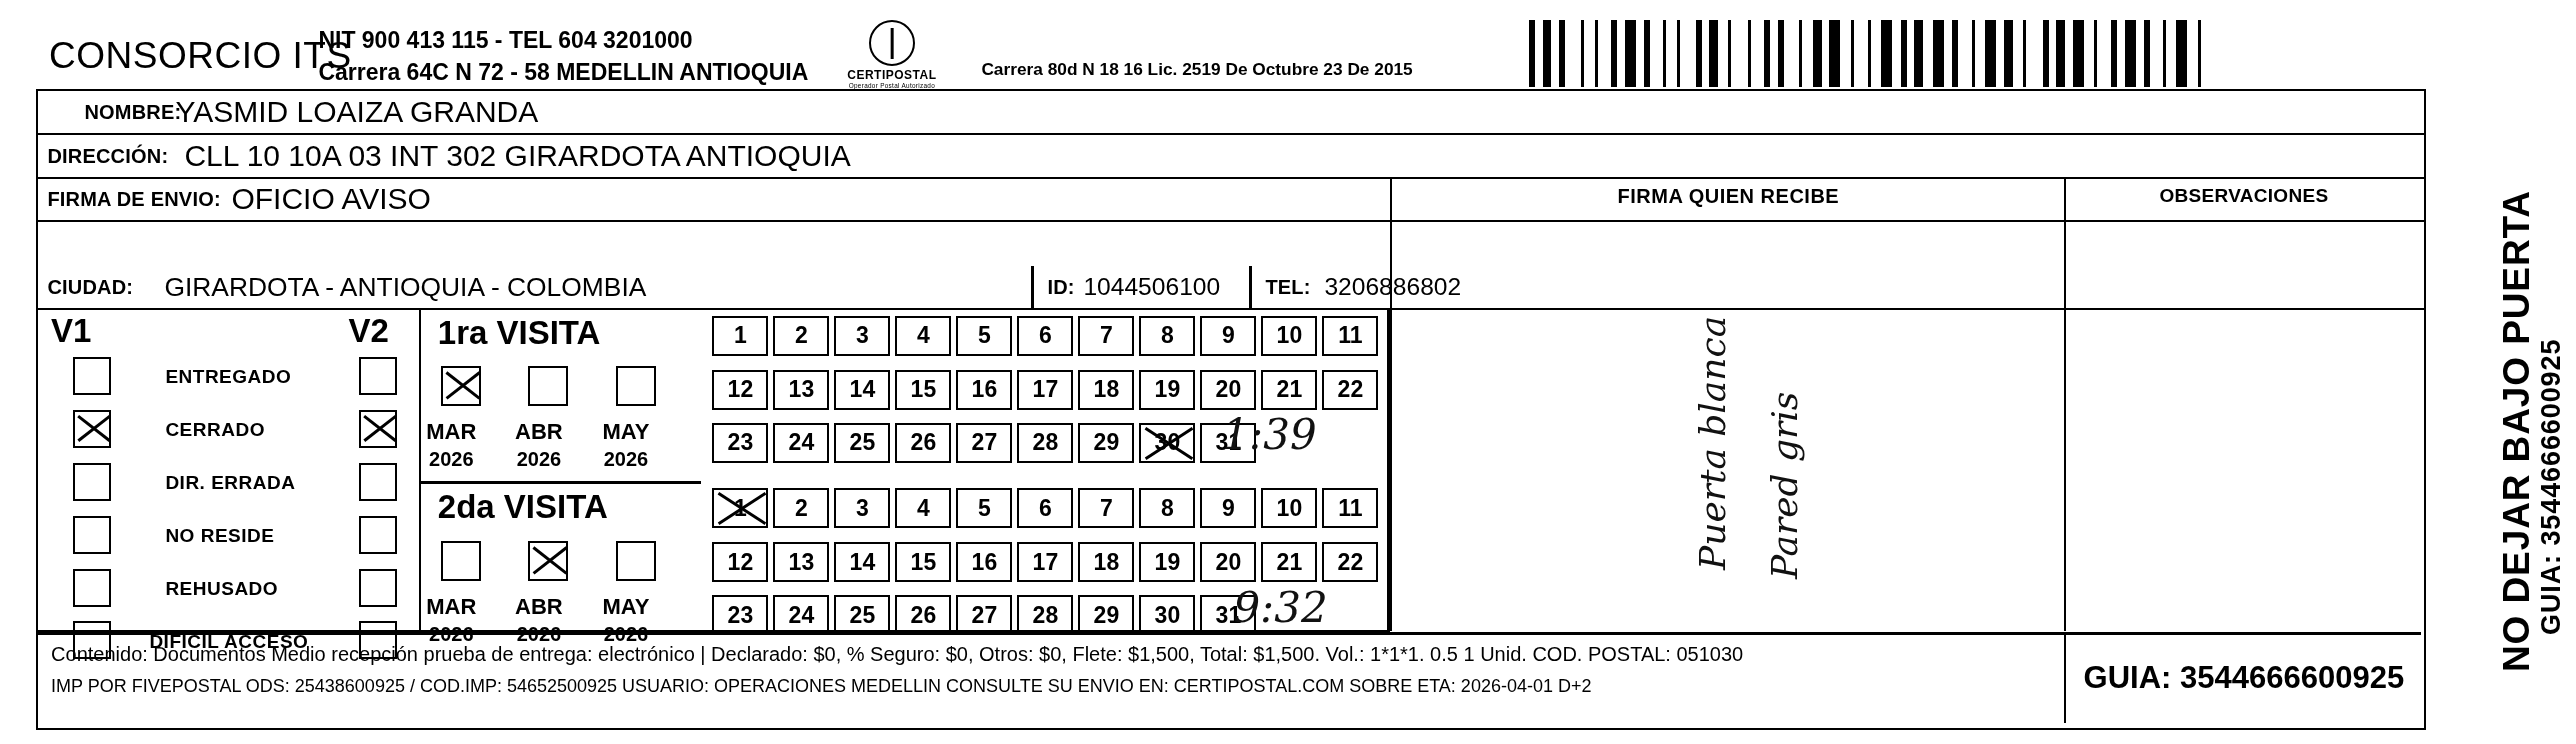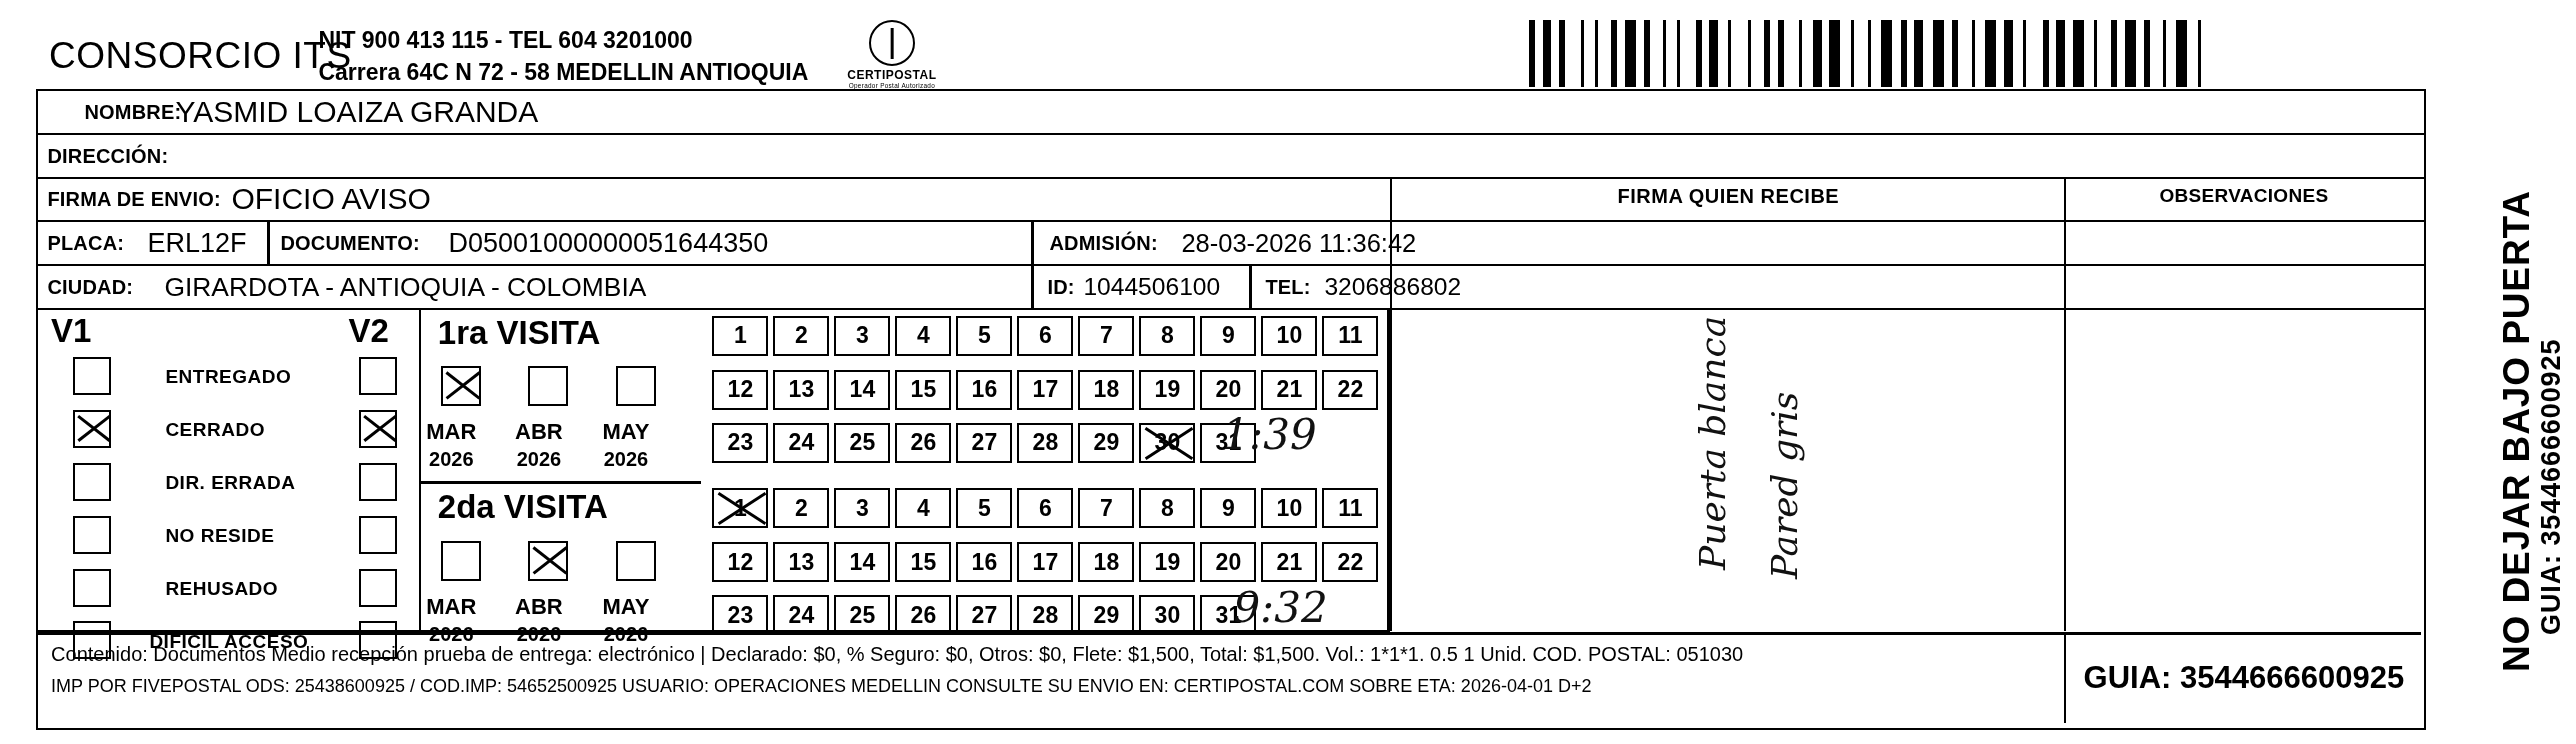--- a/index.html
+++ b/index.html
@@ -106,20 +106,21 @@
     <div class="h-consorcio">CONSORCIO ITS</div>
     <div class="h-nit">NIT 900 413 115 - TEL 604 3201000</div>
     <div class="h-carrera">Carrera 64C N 72 - 58 MEDELLIN ANTIOQUIA</div>
 
     <div class="h-logo">
       <div class="circle"></div>
       <div class="lname">CERTIPOSTAL</div>
       <div class="lsub">Operador Postal Autorizado</div>
     </div>
 
+    <div class="h-certi2">Carrera 80d N 18 16  Lic. 2519 De Octubre 23 De 2015</div>
 
     <div class="barcode" id="barcode">
           <span style="left: 0px; width: 5.5px;"></span>
           <span style="left: 13.7px; width: 8.2px;"></span>
           <span style="left: 30px; width: 5.5px;"></span>
           <span style="left: 52px; width: 2.7px;"></span>
           <span style="left: 66px; width: 2.7px;"></span>
           <span style="left: 82px; width: 5.5px;"></span>
           <span style="left: 96px; width: 11px;"></span>
           <span style="left: 115px; width: 5.5px;"></span>
@@ -160,37 +161,28 @@
 
   <div class="frame">
 
     <div class="row" id="r-nombre">
       <span class="lbl cell-lbl" style="left:22px;margin-left:24px;">NOMBRE:</span>
       <span class="val cell-val" style="left:137px;">YASMID LOAIZA GRANDA</span>
     </div>
 
     <div class="row" id="r-direccion">
       <span class="lbl cell-lbl" style="left:9px;">DIRECCIÓN:</span>
+      <span class="val cell-val" style="left:146px;">CLL 10  10A 03 INT 302 GIRARDOTA ANTIOQUIA</span>
     </div>
 
     <div class="row" id="r-tipo">
       <span class="lbl cell-lbl" style="left:9px;">FIRMA DE ENVIO:</span>
       <span class="val cell-val" style="left:193px;">OFICIO AVISO</span>
     </div>
 
-    <div class="row" id="r-placa">
-      <span class="lbl cell-lbl" style="left:9px;">PLACA:</span>
-      <span class="val cell-val" style="left:109px;font-size:27px;">ERL12F</span>
-      <div class="vdiv" style="left:229px;top:0;height:44px;"></div>
-      <span class="lbl cell-lbl" style="left:242px;">DOCUMENTO:</span>
-      <span class="val cell-val" style="left:410px;font-size:27px;">D05001000000051644350</span>
-      <div class="vdiv" style="left:993px;top:0;height:44px;"></div>
-      <span class="lbl cell-lbl" style="left:1011px;">ADMISIÓN:</span>
-      <span class="val cell-val" style="left:1143px;font-size:25.5px;">28-03-2026 11:36:42</span>
-    </div>
 
     <div class="row" id="r-ciudad">
       <span class="lbl cell-lbl" style="left:9px;">CIUDAD:</span>
       <span class="val cell-val" style="left:126px;font-size:26.4px;">GIRARDOTA - ANTIOQUIA - COLOMBIA</span>
       <div class="vdiv" style="left:993px;top:0;height:44px;"></div>
       <span class="lbl cell-lbl" style="left:1009px;">ID:</span>
       <span class="val cell-val" style="left:1045px;font-size:24.6px;">1044506100</span>
       <div class="vdiv" style="left:1211px;top:0;height:44px;"></div>
       <span class="lbl cell-lbl" style="left:1227px;">TEL:</span>
       <span class="val cell-val" style="left:1286px;font-size:24.6px;">3206886802</span>

